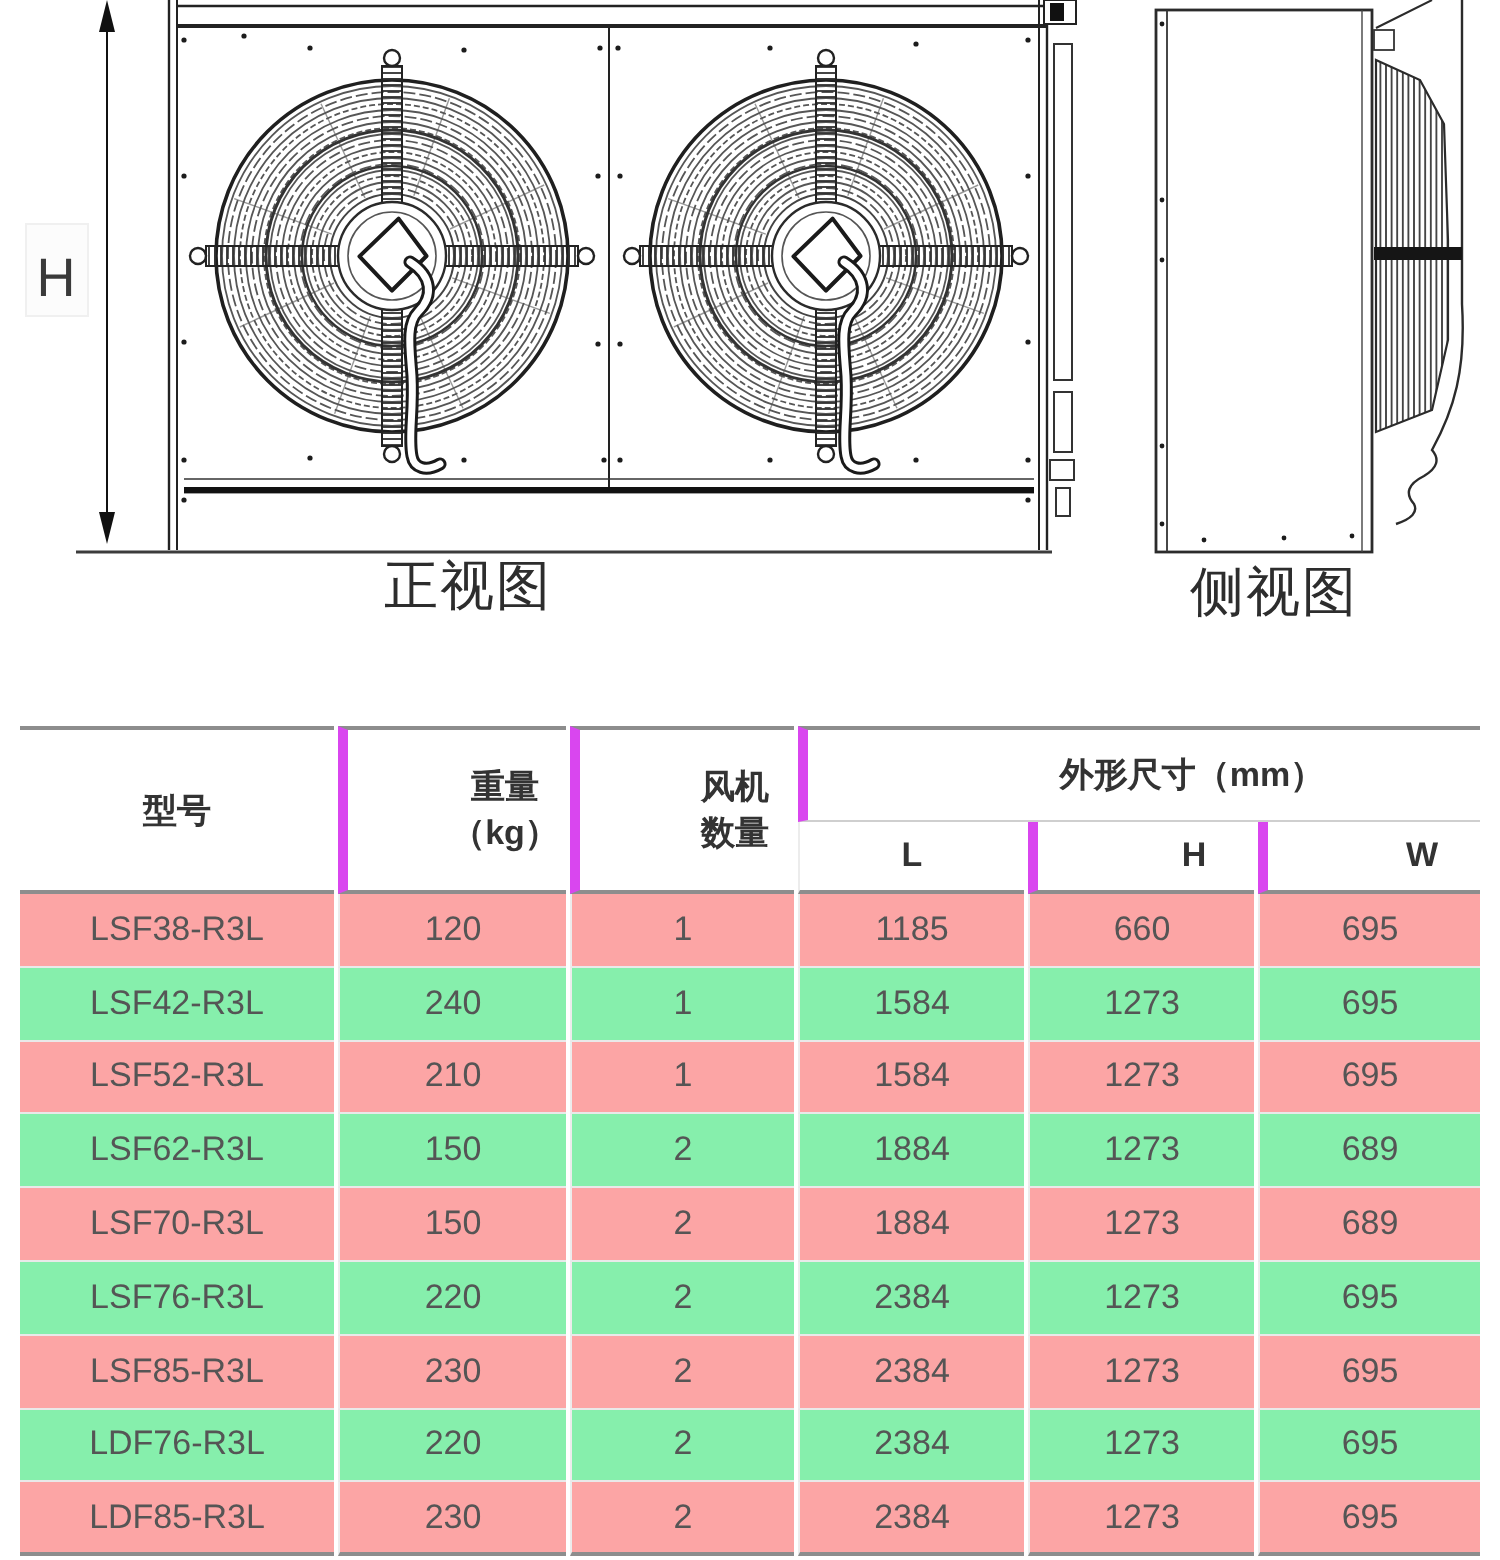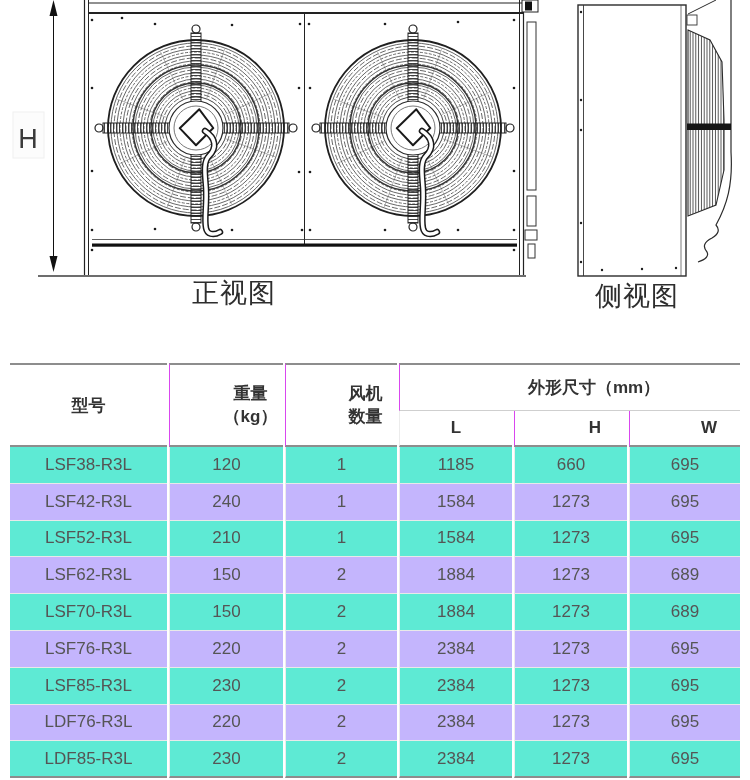--- a/index.html
+++ b/index.html
@@ -43,29 +43,29 @@
   table.spec thead th .hline { line-height:23px; }
   table.spec th.dims {
     height:48px;
     border-bottom:1px solid #cfcfcf;
   }
   table.spec tr.subhead th {
     height:36px;
     border-top:none;
     border-bottom:2.5px solid #8d8d8d;
   }
-  table.spec thead th + th { border-left:1px solid #d946ef;padding-left:48px; }
+  table.spec thead th + th { border-left:5px solid #d946ef;padding-left:48px; }
   table.spec tr.subhead th:first-child { border-left:1px solid #ececec; }
   table.spec tbody td {
     height:36.8px; color:#555;
     border-bottom:1px solid #e9e9e9;
-    background:#c4b5fd;
+    background:#86efac;
   }
   table.spec tbody td + td { border-left:1px solid #ececec; }
-  table.spec tbody tr.alt td { background:#5eead4; }
+  table.spec tbody tr.alt td { background:#fca5a5; }
   table.spec tbody tr:last-child td { border-bottom:2.5px solid #8d8d8d;margin-top:44px; }
 </style>
 </head>
 <body>
 
 <div class="canvas">
 
   <div class="drawing">
     <svg width="750" height="345" viewBox="0 0 750 345">
       <defs>

